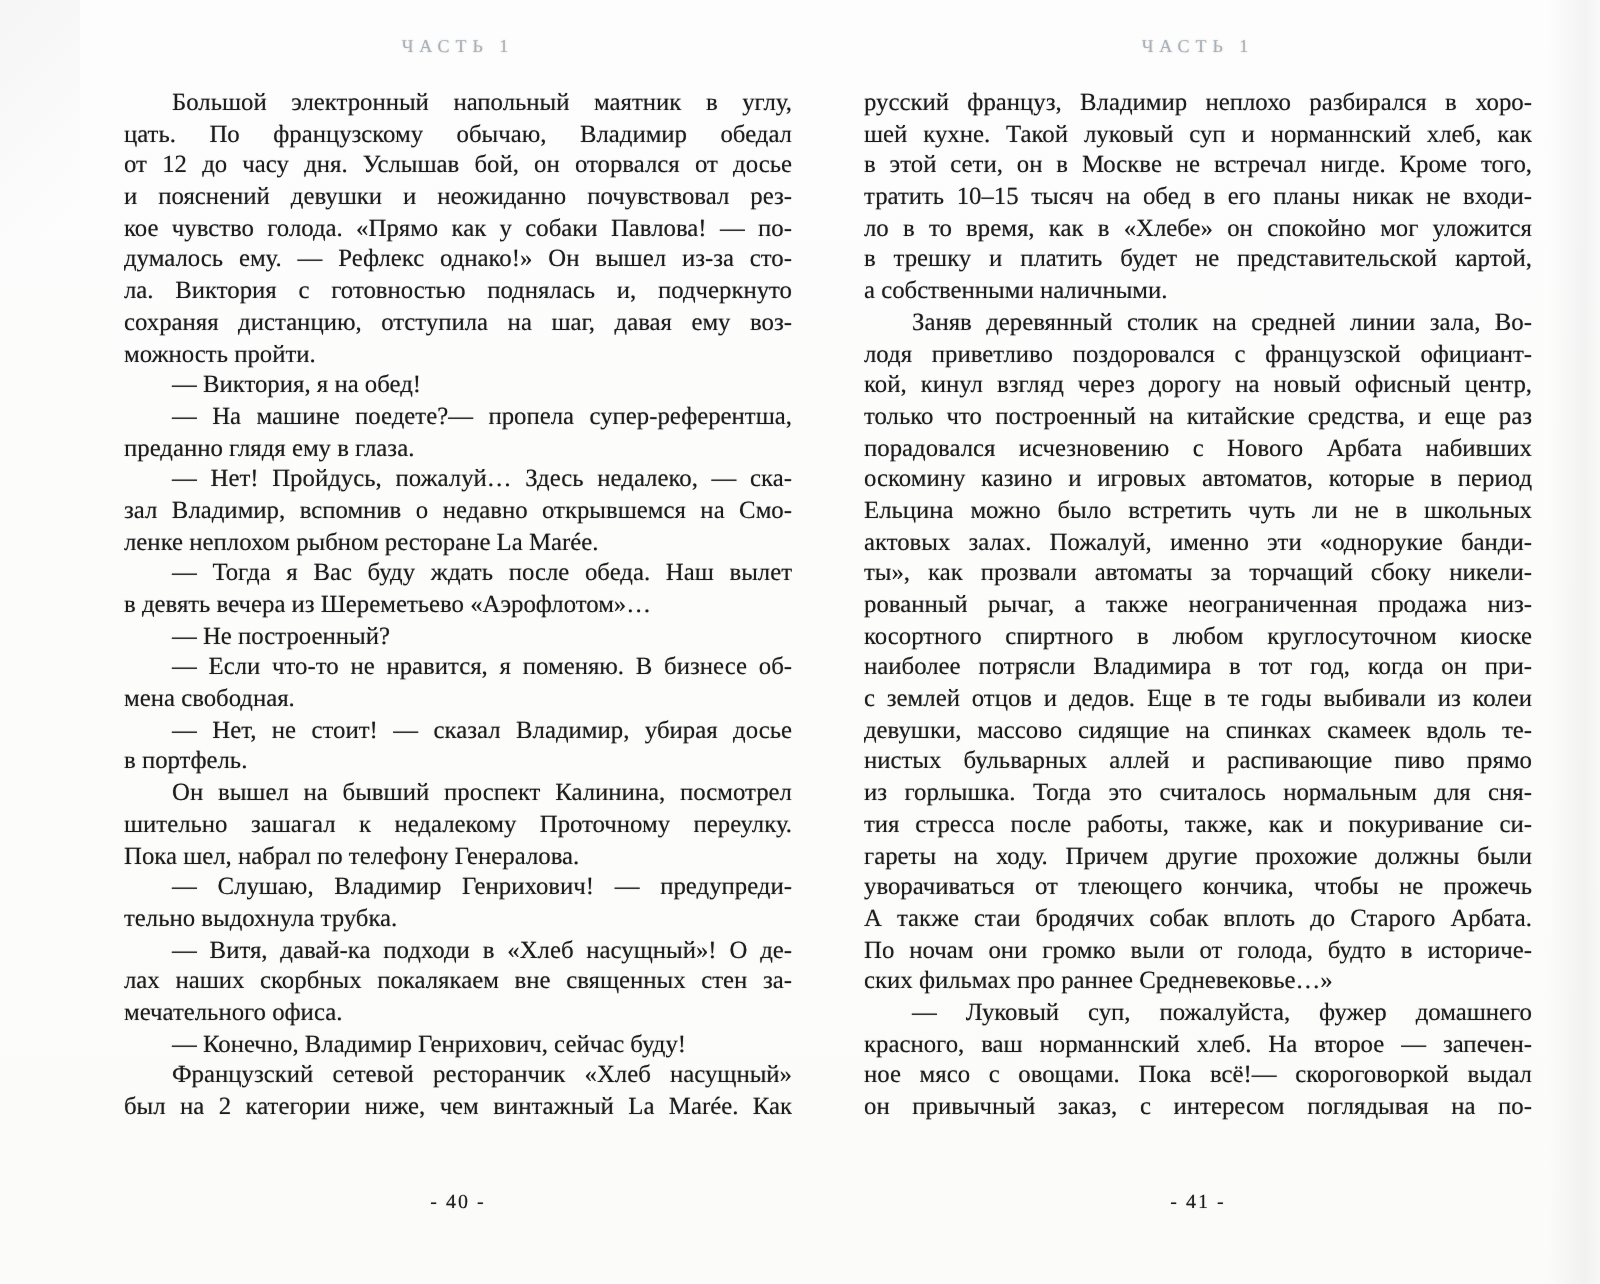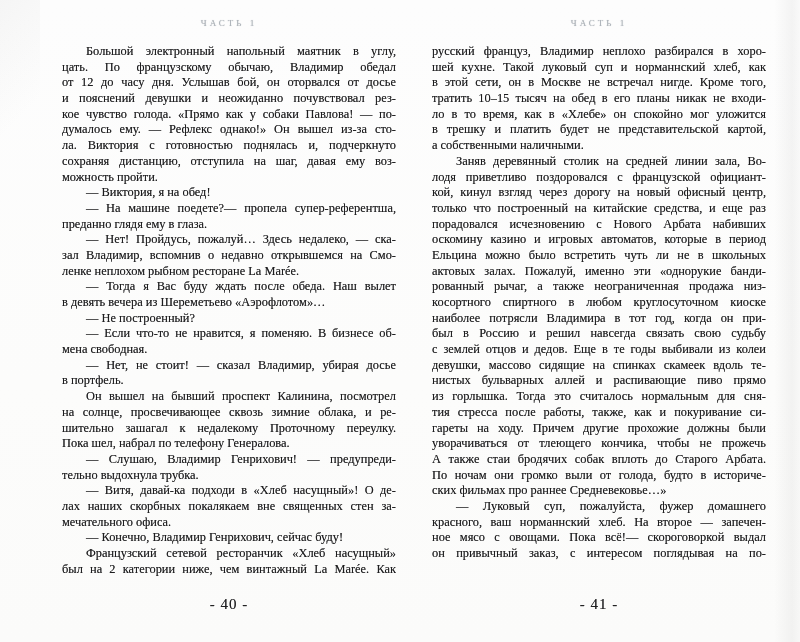--- a/index.html
+++ b/index.html
@@ -65,21 +65,21 @@
     white-space: nowrap;
     text-shadow: 0 0 0.5px rgba(20,20,20,0.55);
   }
   .text-line.indent { padding-left: 24px; width: 310px; }
   .text-line.para-end { text-align: center; text-align-last: left; }
   .page-number {
     position: absolute;
     top: 596px;
     left: 0; right: 0;
     text-align: center;
-    font-size: 15px;
+    font-size: 10px;
     letter-spacing: 1px;
     color: #1d1d1f;
     text-shadow: 0 0 0.5px rgba(20,20,20,0.5);
   }
 </style>
 </head>
 <body>
 
 <div class="spread">
   <div class="edge-shade-left"></div>
@@ -104,21 +104,20 @@
         <div class="text-line">зал Владимир, вспомнив о недавно открывшемся на Смо-</div>
         <div class="text-line para-end">ленке неплохом рыбном ресторане La Marée.</div>
         <div class="text-line indent">— Тогда я Вас буду ждать после обеда. Наш вылет</div>
         <div class="text-line para-end">в девять вечера из Шереметьево «Аэрофлотом»…</div>
         <div class="text-line indent para-end">— Не построенный?</div>
         <div class="text-line indent">— Если что-то не нравится, я поменяю. В бизнесе об-</div>
         <div class="text-line para-end">мена свободная.</div>
         <div class="text-line indent">— Нет, не стоит! — сказал Владимир, убирая досье</div>
         <div class="text-line para-end">в портфель.</div>
         <div class="text-line indent">Он вышел на бывший проспект Калинина, посмотрел</div>
-        <div class="text-line">на солнце, просвечивающее сквозь зимние облака, и ре-</div>
         <div class="text-line">шительно зашагал к недалекому Проточному переулку.</div>
         <div class="text-line para-end">Пока шел, набрал по телефону Генералова.</div>
         <div class="text-line indent">— Слушаю, Владимир Генрихович! — предупреди-</div>
         <div class="text-line para-end">тельно выдохнула трубка.</div>
         <div class="text-line indent">— Витя, давай-ка подходи в «Хлеб насущный»! О де-</div>
         <div class="text-line">лах наших скорбных покалякаем вне священных стен за-</div>
         <div class="text-line para-end">мечательного офиса.</div>
         <div class="text-line indent para-end">— Конечно, Владимир Генрихович, сейчас буду!</div>
         <div class="text-line indent">Французский сетевой ресторанчик «Хлеб насущный»</div>
         <div class="text-line">был на 2 категории ниже, чем винтажный La Marée. Как</div>
@@ -137,24 +136,24 @@
         <div class="text-line">в трешку и платить будет не представительской картой,</div>
         <div class="text-line para-end">а собственными наличными.</div>
         <div class="text-line indent">Заняв деревянный столик на средней линии зала, Во-</div>
         <div class="text-line">лодя приветливо поздоровался с французской официант-</div>
         <div class="text-line">кой, кинул взгляд через дорогу на новый офисный центр,</div>
         <div class="text-line">только что построенный на китайские средства, и еще раз</div>
         <div class="text-line">порадовался исчезновению с Нового Арбата набивших</div>
         <div class="text-line">оскомину казино и игровых автоматов, которые в период</div>
         <div class="text-line">Ельцина можно было встретить чуть ли не в школьных</div>
         <div class="text-line">актовых залах. Пожалуй, именно эти «однорукие банди-</div>
+        <div class="text-line">ты», как прозвали автоматы за торчащий сбоку никели-</div>
         <div class="text-line">рованный рычаг, а также неограниченная продажа низ-</div>
         <div class="text-line">косортного спиртного в любом круглосуточном киоске</div>
         <div class="text-line">наиболее потрясли Владимира в тот год, когда он при-</div>
-        <div class="text-line">был в Россию и решил навсегда связать свою судьбу</div>
         <div class="text-line">с землей отцов и дедов. Еще в те годы выбивали из колеи</div>
         <div class="text-line">девушки, массово сидящие на спинках скамеек вдоль те-</div>
         <div class="text-line">нистых бульварных аллей и распивающие пиво прямо</div>
         <div class="text-line">из горлышка. Тогда это считалось нормальным для сня-</div>
         <div class="text-line">тия стресса после работы, также, как и покуривание си-</div>
         <div class="text-line">гареты на ходу. Причем другие прохожие должны были</div>
         <div class="text-line">уворачиваться от тлеющего кончика, чтобы не прожечь</div>
         <div class="text-line">А также стаи бродячих собак вплоть до Старого Арбата.</div>
         <div class="text-line">По ночам они громко выли от голода, будто в историче-</div>
         <div class="text-line para-end">ских фильмах про раннее Средневековье…»</div>

